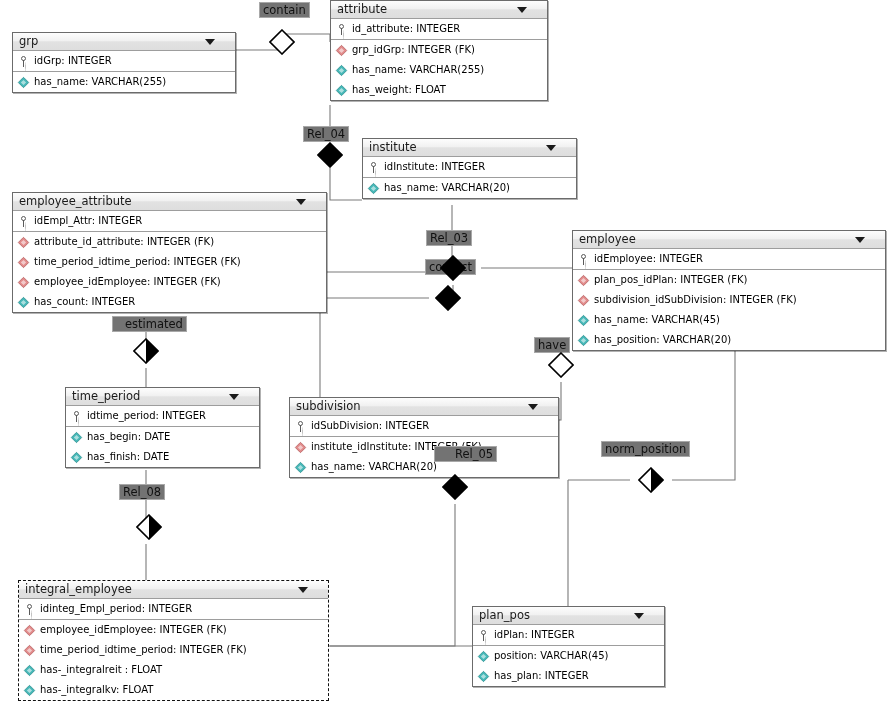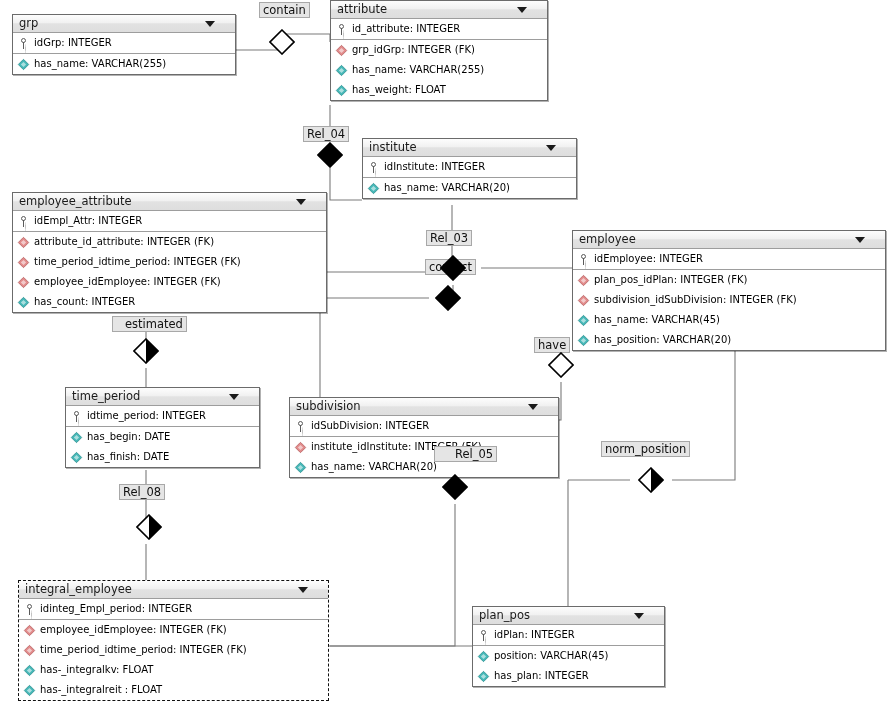--- a/index.html
+++ b/index.html
@@ -82,21 +82,21 @@
     border-color:#b35f5f;
   }
   .ic.dia::after{
     content:"";position:absolute;left:2px;top:2px;right:2px;bottom:2px;
     background:rgba(255,255,255,.55);
   }
 
   
   .rlabel{
     position:absolute;
-    background:#e5e5e5;
+    background:#737373;
     border:1px solid #a8a8a8;
     font-size:11.5px;
     line-height:14px;
     height:16px;
     padding:0 3px;
     color:#111;
     white-space:nowrap;
     box-sizing:border-box;
     z-index:7;
   }
@@ -132,21 +132,21 @@
         <path d="M329,646 L472,646"></path>
         <path d="M886,300 L886,300"></path>
         <path d="M568,480 L630,480"></path>
         <path d="M672,480 L735,480 L735,290"></path>
         <path d="M568,480 L568,620 L472,620"></path>
         <path d="M735,290 L735,258"></path>
       </g>
   </svg>
 
   <div id="tables-layer">
-      <div class="tbl" style="left: 12px; top: 14px; width: 224px;">
+      <div class="tbl" style="left: 12px; top: 32px; width: 224px;">
         <div class="hdr">
           <span>grp</span>
           <span class="caret"></span>
         </div>
         <div class="pkrow">
           <div class="row">
             <span class="ic pk"></span>
             <span class="lbl">idGrp: INTEGER</span>
           </div>
         </div>
@@ -320,25 +320,25 @@
           <div class="row">
             <span class="ic dia fk"></span>
             <span class="lbl">employee_idEmployee: INTEGER (FK)</span>
           </div>
           <div class="row">
             <span class="ic dia fk"></span>
             <span class="lbl">time_period_idtime_period: INTEGER (FK)</span>
           </div>
           <div class="row">
             <span class="ic dia"></span>
+            <span class="lbl">has-_integralreit : FLOAT</span>
+          </div>
+          <div class="row">
+            <span class="ic dia"></span>
             <span class="lbl">has-_integralkv: FLOAT</span>
-          </div>
-          <div class="row">
-            <span class="ic dia"></span>
-            <span class="lbl">has-_integralreit : FLOAT</span>
           </div>
         </div>
       </div>
       <div class="tbl" style="left: 472px; top: 606px; width: 193px;">
         <div class="hdr">
           <span>plan_pos</span>
           <span class="caret"></span>
         </div>
         <div class="pkrow">
           <div class="row">

